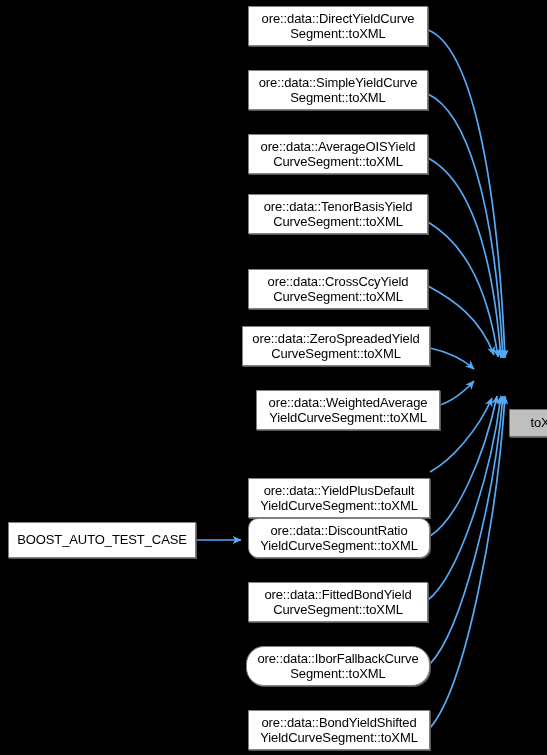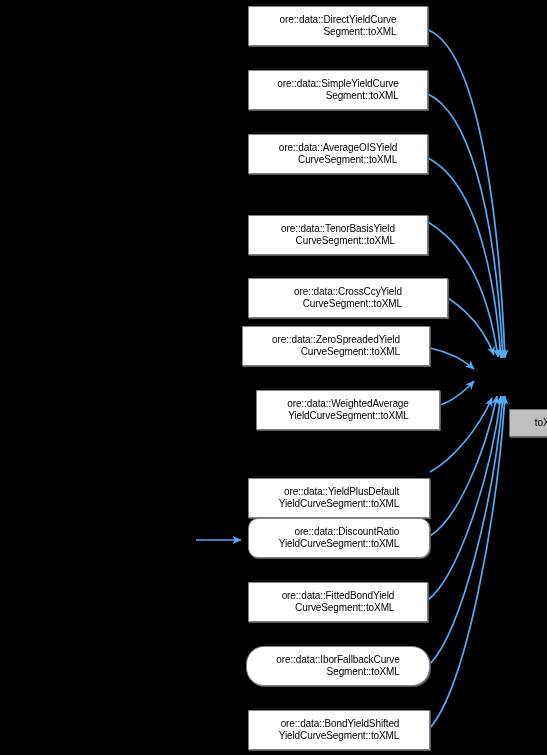--- a/index.html
+++ b/index.html
@@ -26,23 +26,23 @@
   }
   .node {
     position: absolute;
     box-sizing: border-box;
     border: 1px solid #808080;
     background: #ffffff;
     color: #000000;
     display: flex;
     align-items: center;
     justify-content: center;
-    text-align: right;
+    text-align: center;
     line-height: 1.18;
-    font-size: 10px;
+    font-size: 13px;
     letter-spacing: -0.1px;
     white-space: pre-line;
     z-index: 5;
     box-shadow: 1px 1px 0 0 #5a5a5a;
   }
   .node.current {
     background: #bfbfbf;
     border: 1px solid #6e6e6e;
   }
   .node-label {
@@ -79,31 +79,34 @@
       <path d="M430,728 C466,686 497,520 505,396"></path>
 
       <path d="M196,540 L241,540"></path>
     </g>
   </svg>
 
   <div class="node current" id="node-current" style="left: 509px; top: 363px; width: 80px; height: 28px; margin-top: 46px;">
     <span class="node-label">toXML</span>
   </div>
 
+  <div class="node" id="node-caller" style="left: 8px; top: 522px; width: 188px; height: 36px;">
+    <span class="node-label">BOOST_AUTO_TEST_CASE</span>
+  </div>
 
   <div id="callee-container">
       <div class="node" style="left: 248px; top: 6px; width: 180px; height: 40px;"><span class="node-label">ore::data::DirectYieldCurve
 Segment::toXML</span></div>
       <div class="node" style="left: 248px; top: 70px; width: 180px; height: 40px;"><span class="node-label">ore::data::SimpleYieldCurve
 Segment::toXML</span></div>
       <div class="node" style="left: 248px; top: 134px; width: 180px; height: 40px;"><span class="node-label">ore::data::AverageOISYield
 CurveSegment::toXML</span></div>
-      <div class="node" style="left: 248px; top: 215px; width: 180px; height: 40px;"><span class="node-label">ore::data::TenorBasisYield
+      <div class="node" style="left: 248px; top: 194px; width: 180px; height: 40px;"><span class="node-label">ore::data::TenorBasisYield
 CurveSegment::toXML</span></div>
-      <div class="node" style="left: 248px; top: 278px; width: 200px; height: 40px;"><span class="node-label">ore::data::CrossCcyYield
+      <div class="node" style="left: 248px; top: 269px; width: 180px; height: 40px;"><span class="node-label">ore::data::CrossCcyYield
 CurveSegment::toXML</span></div>
       <div class="node" style="left: 242px; top: 326px; width: 188px; height: 40px;"><span class="node-label">ore::data::ZeroSpreadedYield
 CurveSegment::toXML</span></div>
       <div class="node" style="left: 256px; top: 390px; width: 184px; height: 40px;"><span class="node-label">ore::data::WeightedAverage
 YieldCurveSegment::toXML</span></div>
       <div class="node" style="left: 248px; top: 454px; width: 182px; height: 40px; margin-top: 24px;"><span class="node-label">ore::data::YieldPlusDefault
 YieldCurveSegment::toXML</span></div>
       <div class="node" style="left: 248px; top: 518px; width: 182px; height: 40px; border-radius: 10px;"><span class="node-label">ore::data::DiscountRatio
 YieldCurveSegment::toXML</span></div>
       <div class="node" style="left: 248px; top: 582px; width: 180px; height: 40px;"><span class="node-label">ore::data::FittedBondYield

